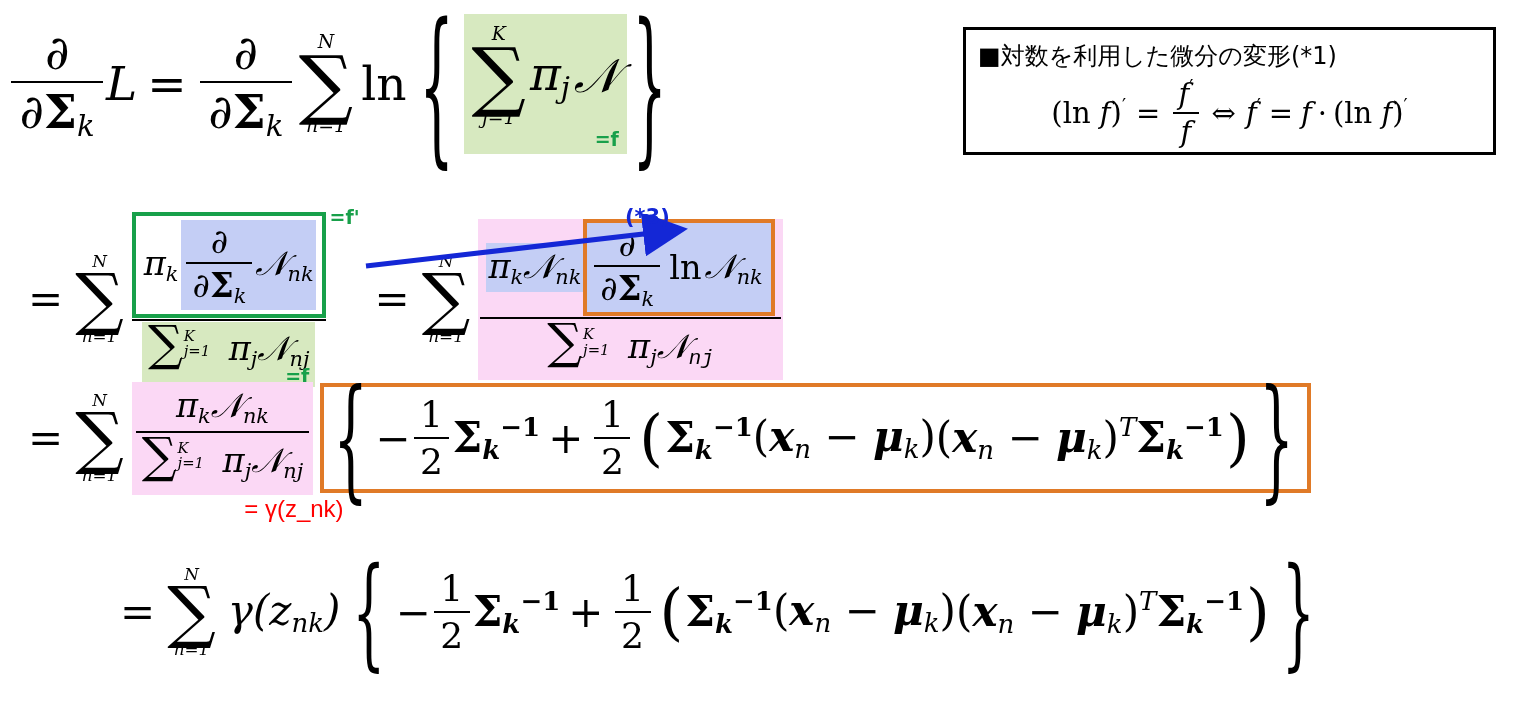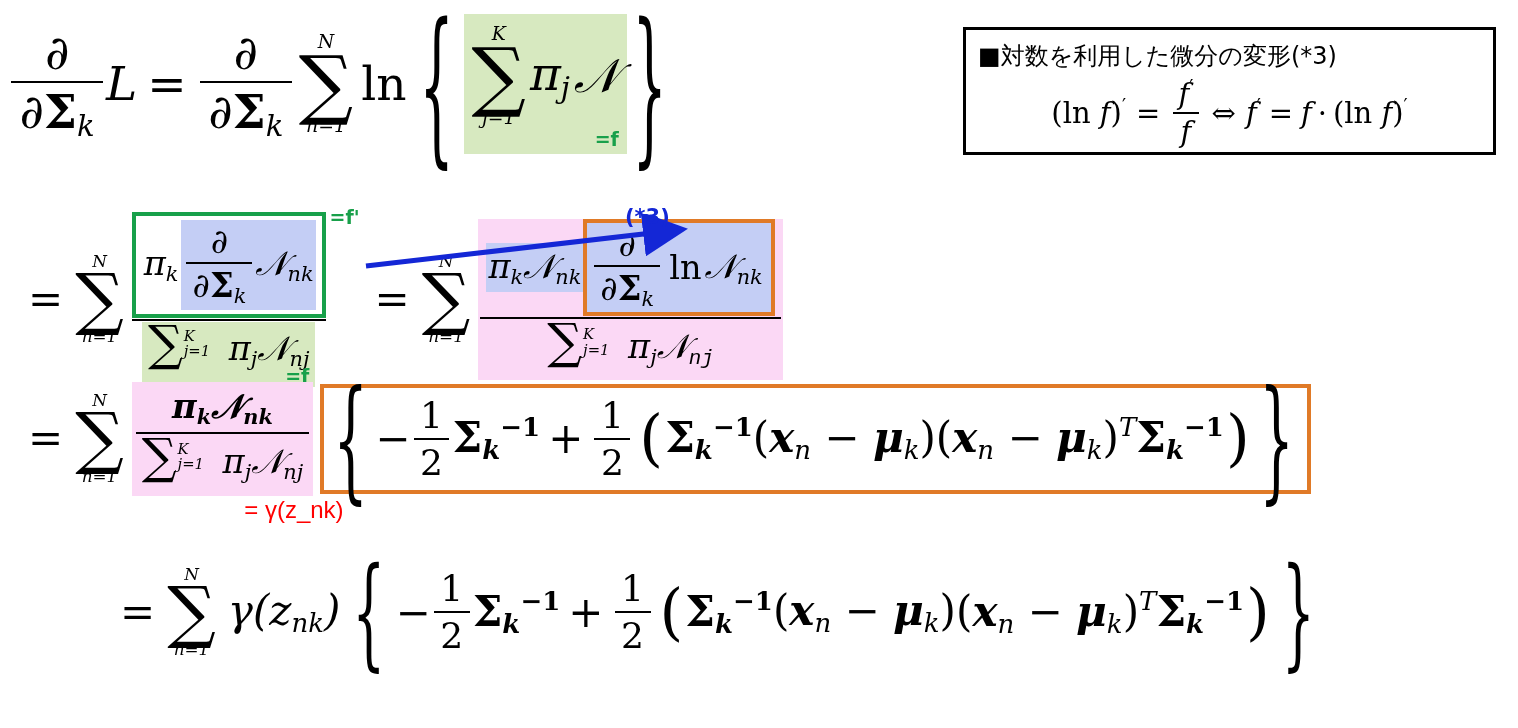--- a/index.html
+++ b/index.html
@@ -137,21 +137,21 @@
       </span>
       <span class="it">π<span class="sub">j</span></span>
       <span style="font-family:'DejaVu Serif',serif;margin-left:4px;" class="it">𝒩</span>
       <span class="note-green" style="position:absolute;right:8px;bottom:4px;">=f</span>
     </span>
 
     <span class="bigbrace" style="margin:0 4px 0 6px;">}</span>
   </div>
 
   <div class="abs" id="refbox">
-    <div class="jp">■対数を利用した微分の変形(*3)</div>
+    <div class="jp">■対数を利用した微分の変形(*1)</div>
     <div class="eq m">
       <span>(<span class="up">ln</span>&nbsp;<span class="it">f</span>)<span class="sup">′</span></span>
       <span style="margin:0 10px">=</span>
       <span class="frac">
         <span class="num it">f<span class="sup">′</span></span>
         <span class="bar"></span>
         <span class="den it">f</span>
       </span>
       <span style="margin:0 10px">⇔</span>
       <span class="it">f<span class="sup">′</span></span>
@@ -249,21 +249,21 @@
   <div class="abs m" id="line3">
     <span style="margin-right:8px">=</span>
 
     <span class="bigsum">
       <span class="lim top">N</span>
       <span class="glyph">∑</span>
       <span class="lim bot">n=1</span>
     </span>
 
     <span class="frac hl-pink" style="margin-left:4px;padding:2px 4px 10px 4px;position:relative;">
-      <span class="num" style="font-size:.80em;padding:2px 14px;font-weight:bold;">
+      <span class="num" style="font-size:.80em;padding:2px 14px;">
         <span class="it">π<span class="sub">k</span></span><span class="it" style="font-family:'DejaVu Serif',serif;">𝒩<span class="sub">nk</span></span>
       </span>
       <span class="bar"></span>
       <span class="den" style="font-size:.80em;padding:2px 6px;">
         <span class="sumside">
           <span class="g">∑</span>
           <span class="lims">
               <span>K</span>
               <span>j=1</span>
             </span>

